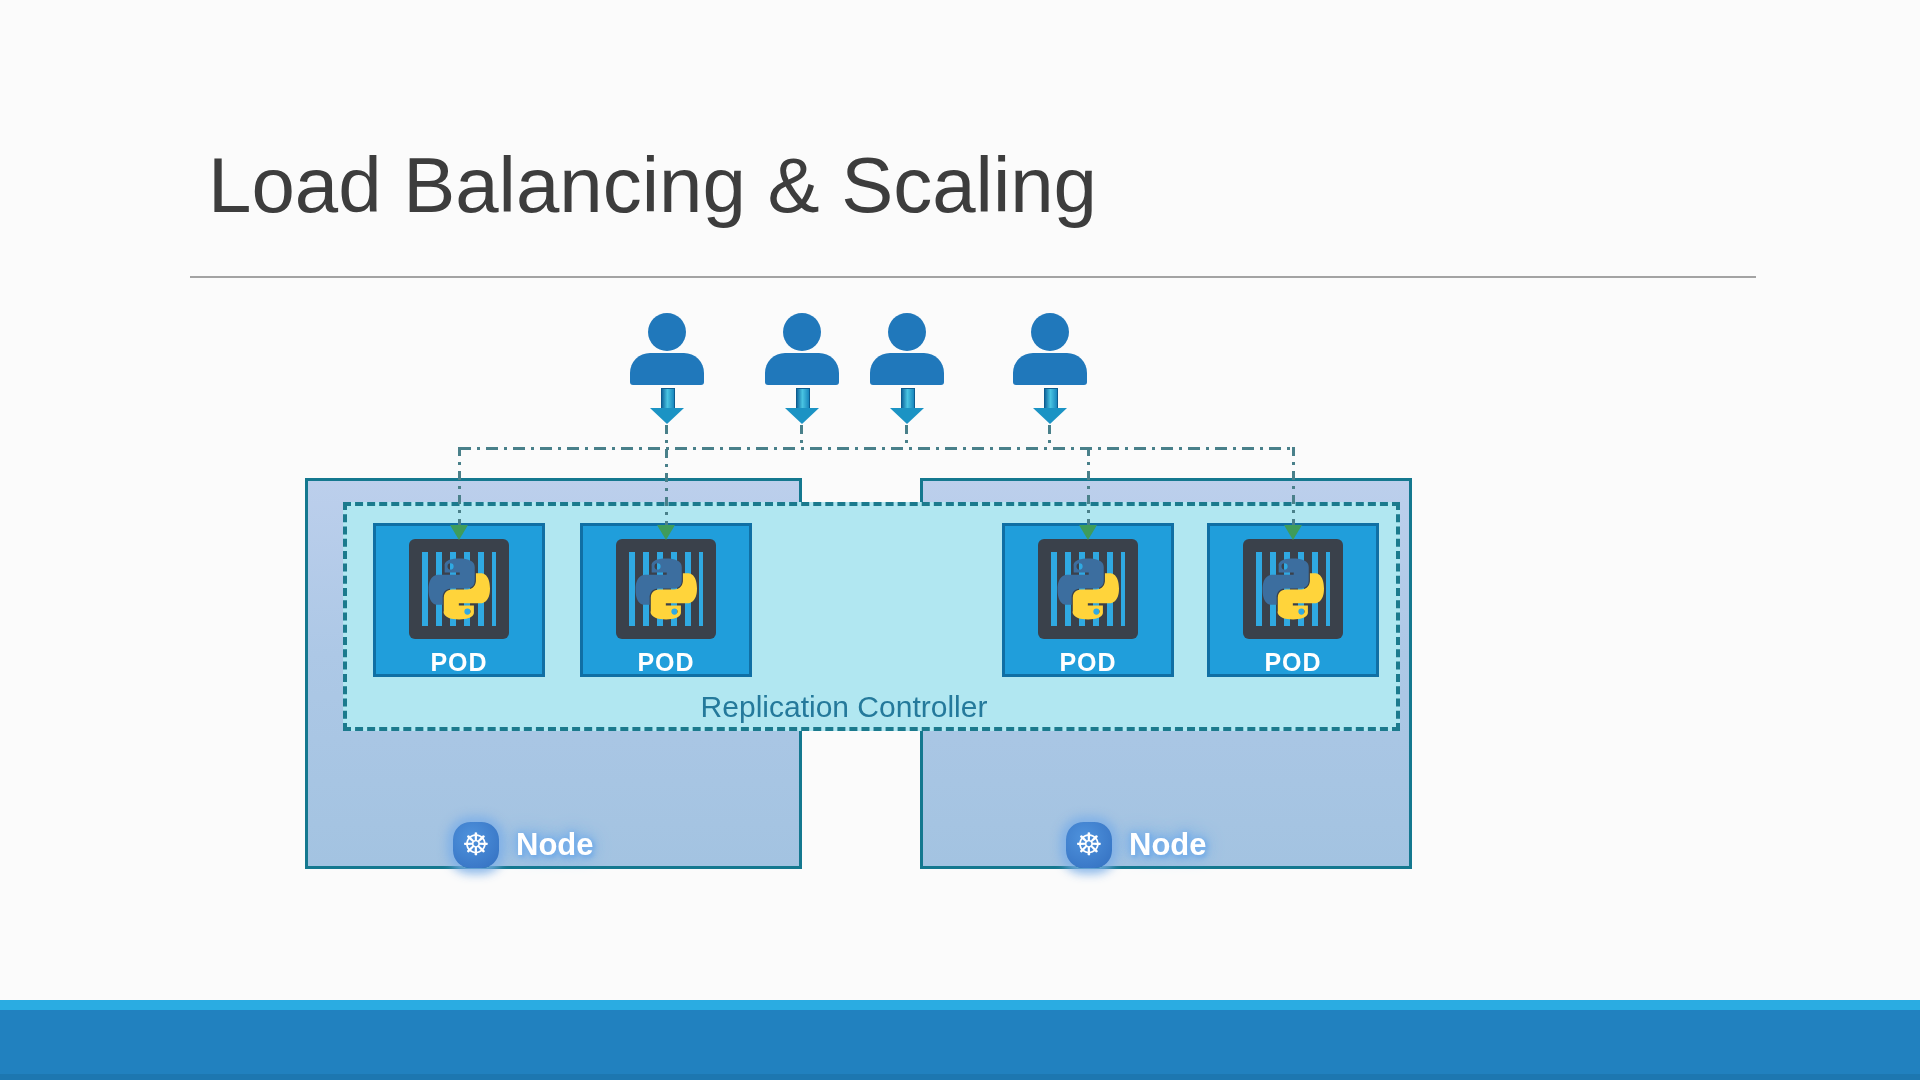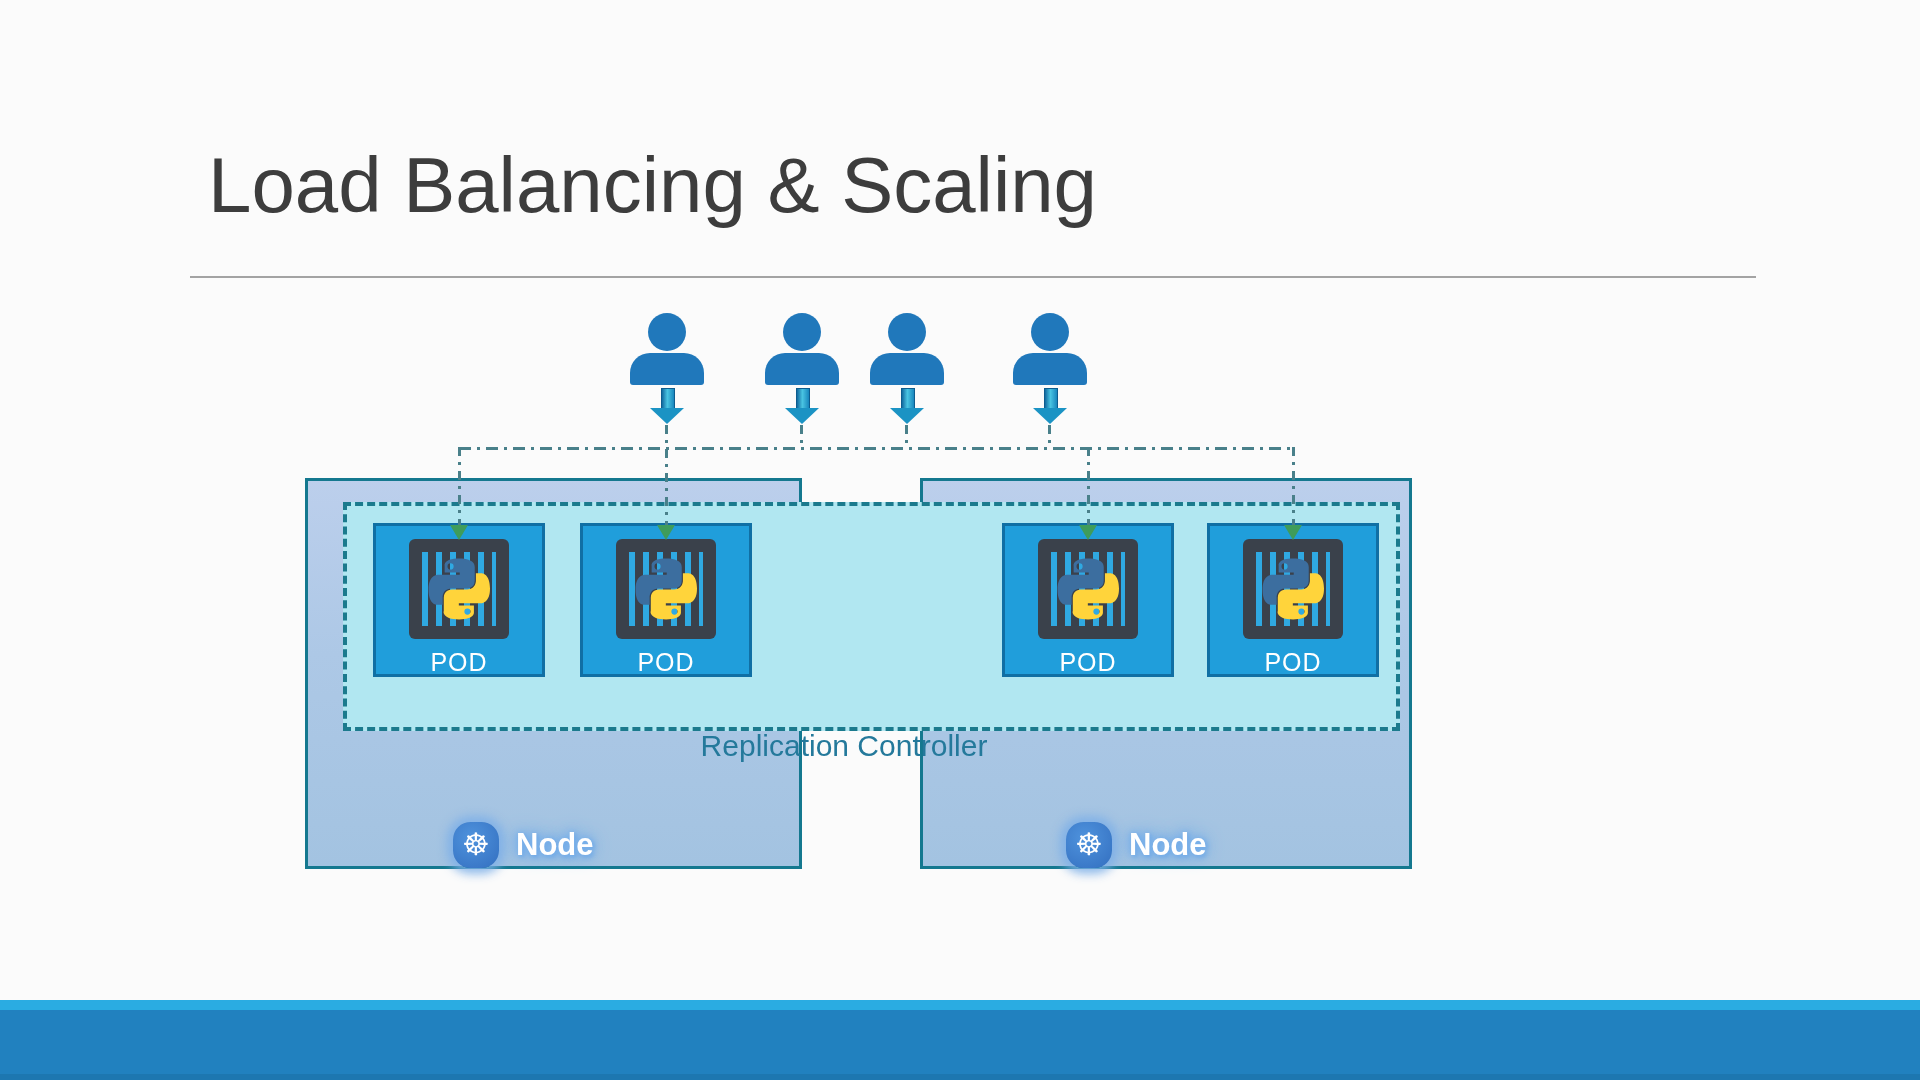--- a/index.html
+++ b/index.html
@@ -34,25 +34,25 @@
 
   
   .node-box{position:absolute;width:497px;height:391px;z-index:1;
       border:3px solid #14788f;box-sizing:border-box;
       background:linear-gradient(180deg,#bccfec 0%,#adc8e6 45%,#a3c3e1 100%);}
 
   
   .rc-box{position:absolute;left:343px;top:502px;width:1057px;height:229px;z-index:2;
       border:4px dashed #1b7a8d;box-sizing:border-box;background:#b1e7f1;}
   .rc-label{position:absolute;left:343px;top:690px;width:1002px;text-align:center;z-index:3;
-      font-size:30px;color:#24799b;margin-top:39px;}
+      font-size:30px;color:#24799b;}
 
   
   .pod{position:absolute;width:172px;height:154px;z-index:4;
-      background:#209edb;border:3px solid #106fa4;box-sizing:border-box;}
+      background:#209edb;border:3px solid #106fa4;box-sizing:border-box;font-weight:bold;}
   .container-icon{position:absolute;left:33px;top:13px;width:100px;height:100px;
       background:#3a414b;border-radius:6px;}
   .container-bars{position:absolute;left:13px;top:13px;width:74px;height:74px;background:#2fa9e2;
       background-image:repeating-linear-gradient(90deg,rgba(0,0,0,0) 0px,rgba(0,0,0,0) 6px,#3a414b 6px,#3a414b 14px);}
   .python-logo{position:absolute;left:19px;top:19px;width:62px;height:62px;}
   .pod-label{position:absolute;left:0;top:122px;width:100%;text-align:center;
       font-size:25px;color:#ffffff;letter-spacing:1px;}
 
   
   .k8s-icon{position:absolute;width:46px;height:46px;border-radius:38%;z-index:5;

